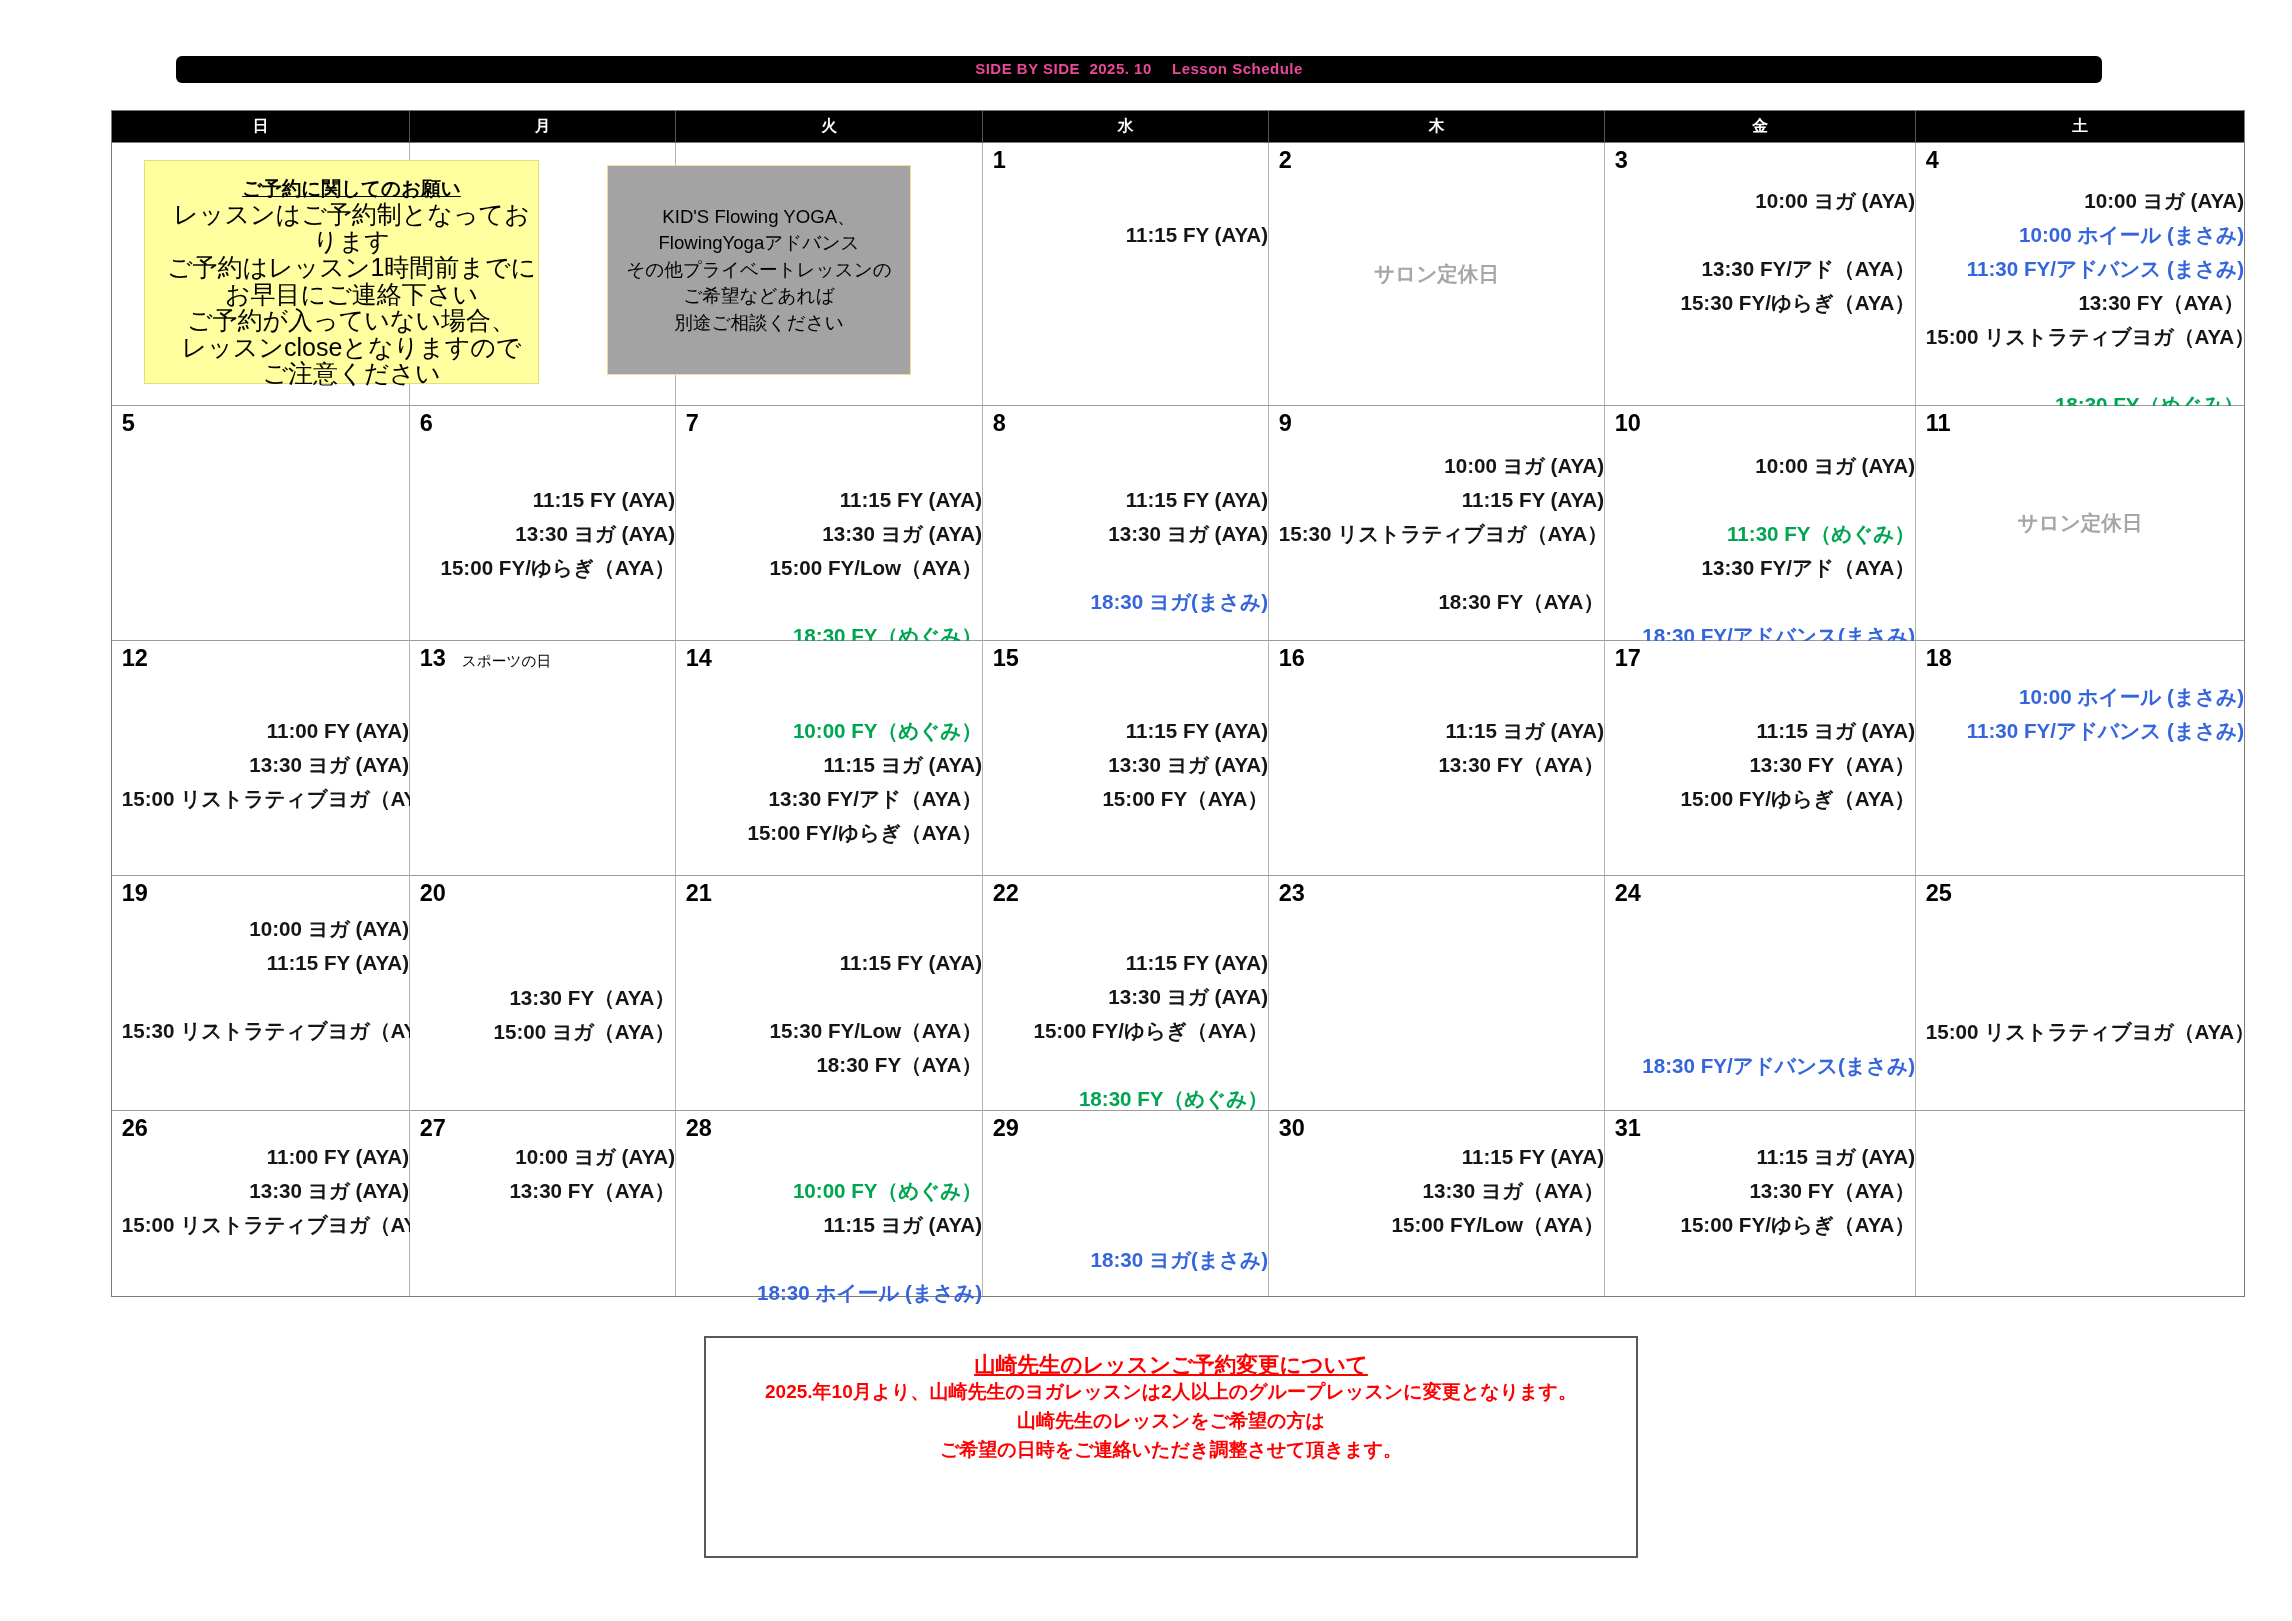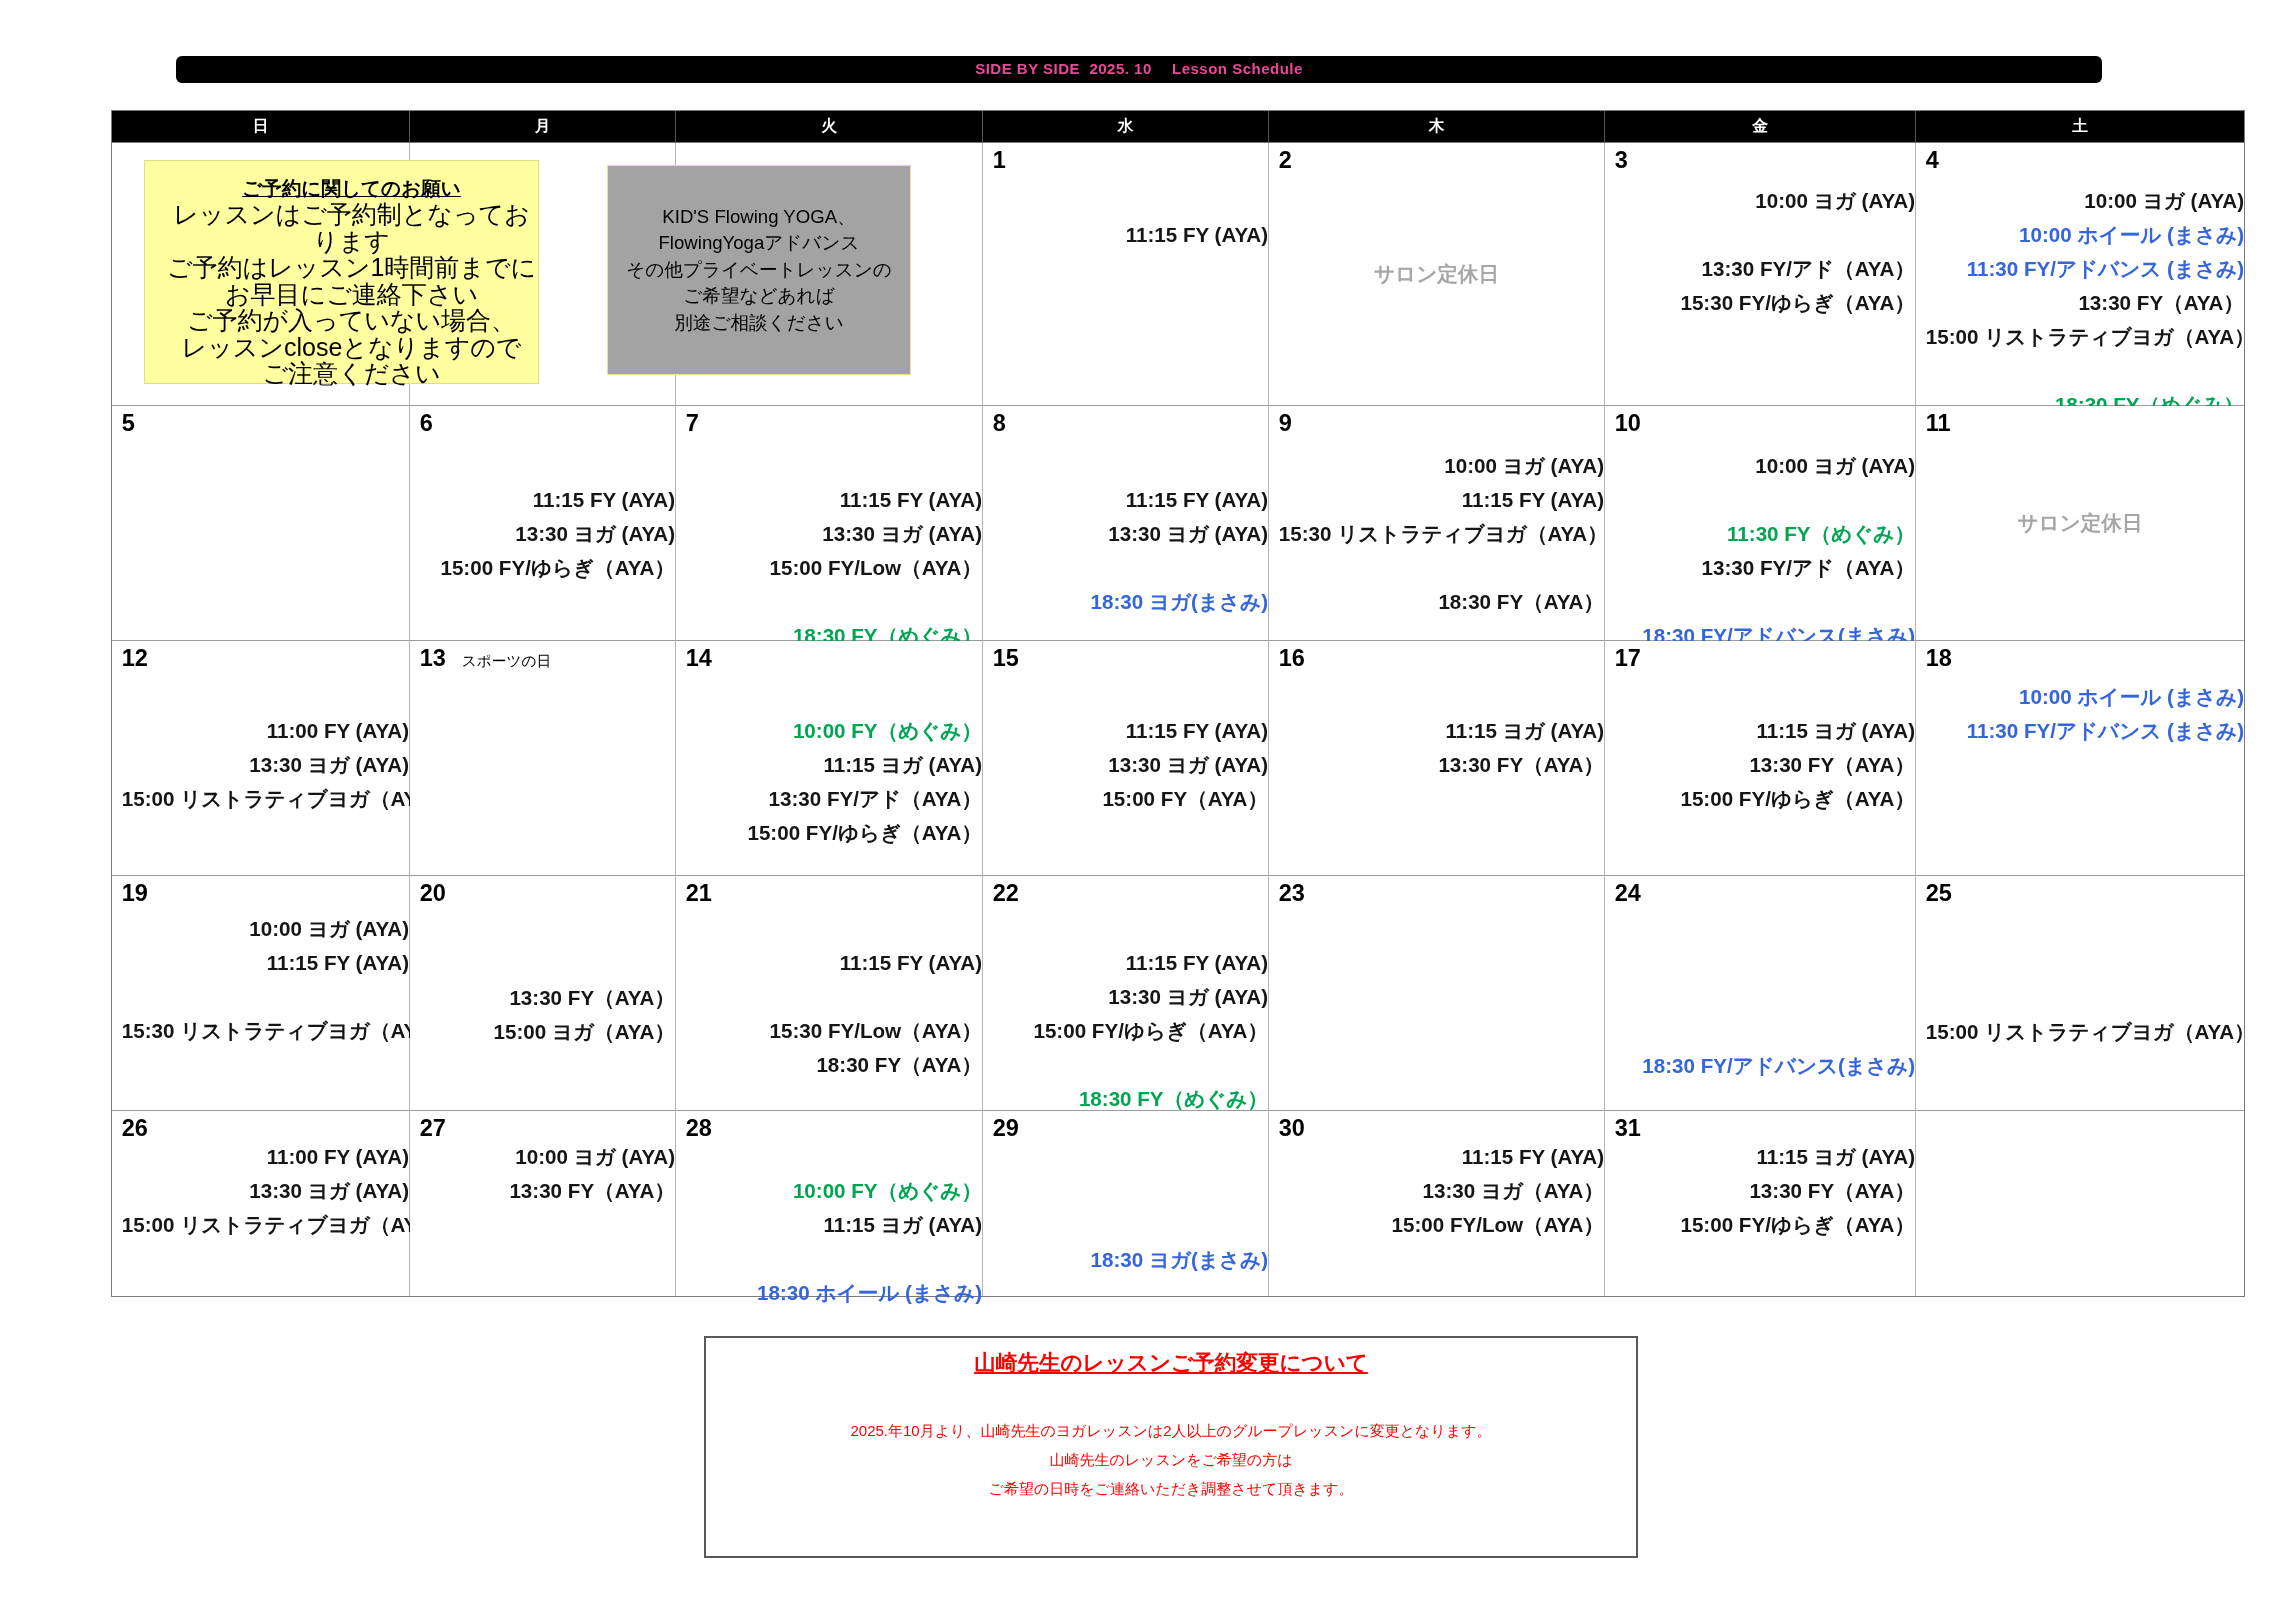--- a/index.html
+++ b/index.html
@@ -74,23 +74,23 @@
   }
   .note-white .nline{font-size:18.6px;line-height:26.5px;}
   .note-red{
     position:absolute;left:704px;top:1336px;width:934px;height:222px;
     box-sizing:border-box;background:#fff;border:2px solid #595959;
     text-align:center;color:var(--red,#ff0000);
     padding:13.7px 21.6px 0 21.6px;
   }
   .note-red .ntitle{
     font-size:21.6px;font-weight:bold;text-decoration:underline;
-    line-height:25.5px;margin-bottom:39px;font-family:Liberation Mono, monospace;
-  }
-  .note-red .nline{font-size:15px;font-weight:normal;line-height:29px;}
+    line-height:25.5px;
+  }
+  .note-red .nline{font-size:19px;font-weight:bold;line-height:29px;}
 </style>
 </head>
 <body>
 
 <div class="title-bar">
   <span>SIDE BY SIDE  2025. 10　 Lesson Schedule</span>
 </div>
 
 <div class="calendar" id="calendar-grid">
     <div class="hd">日</div>

